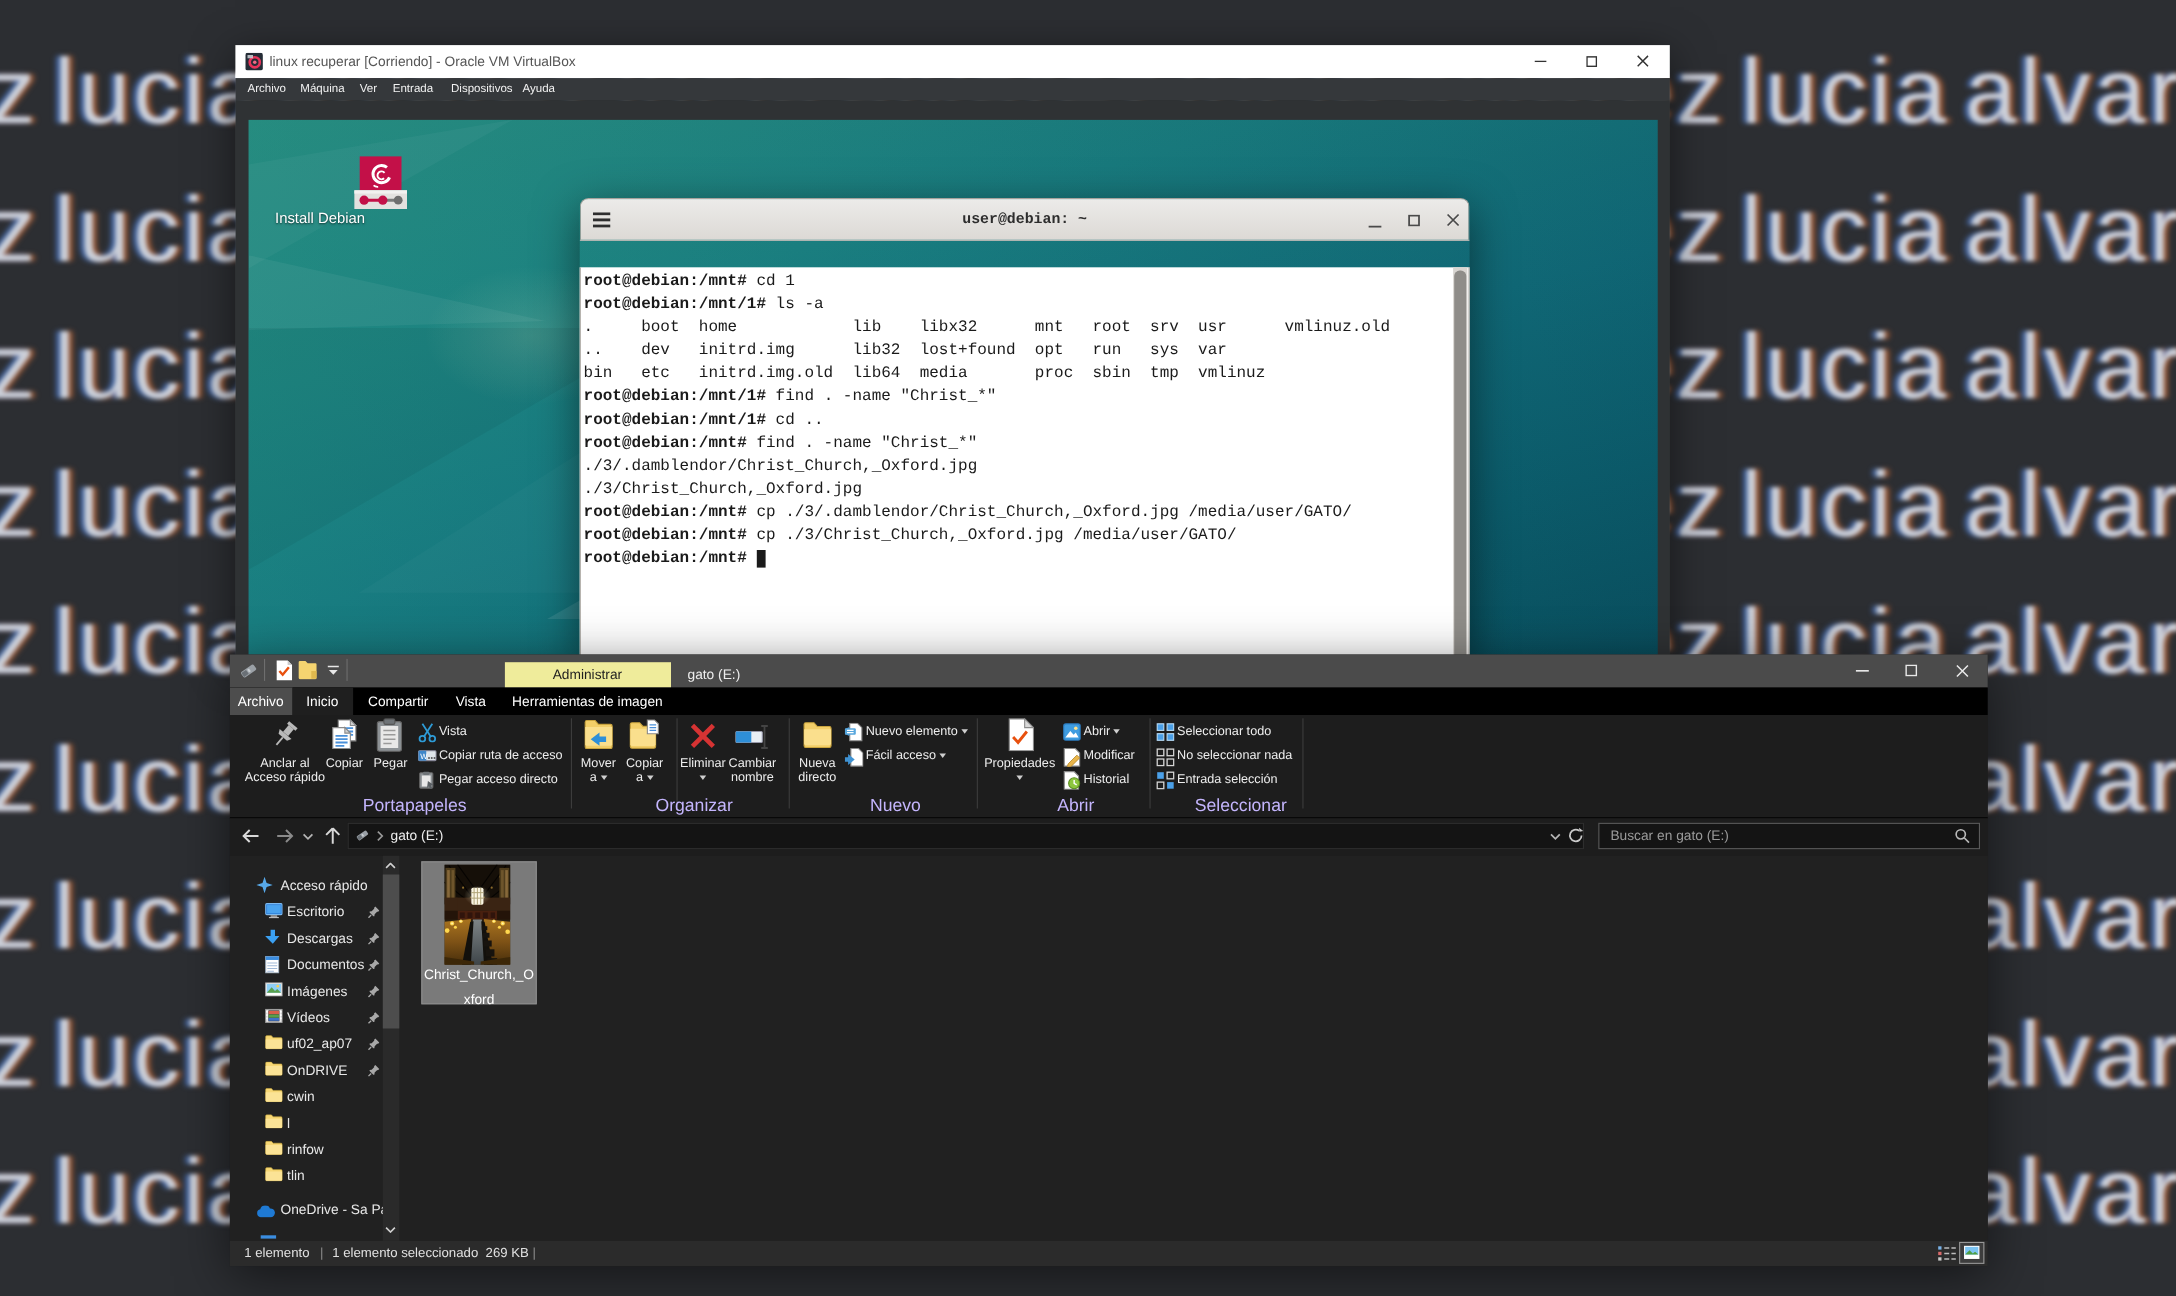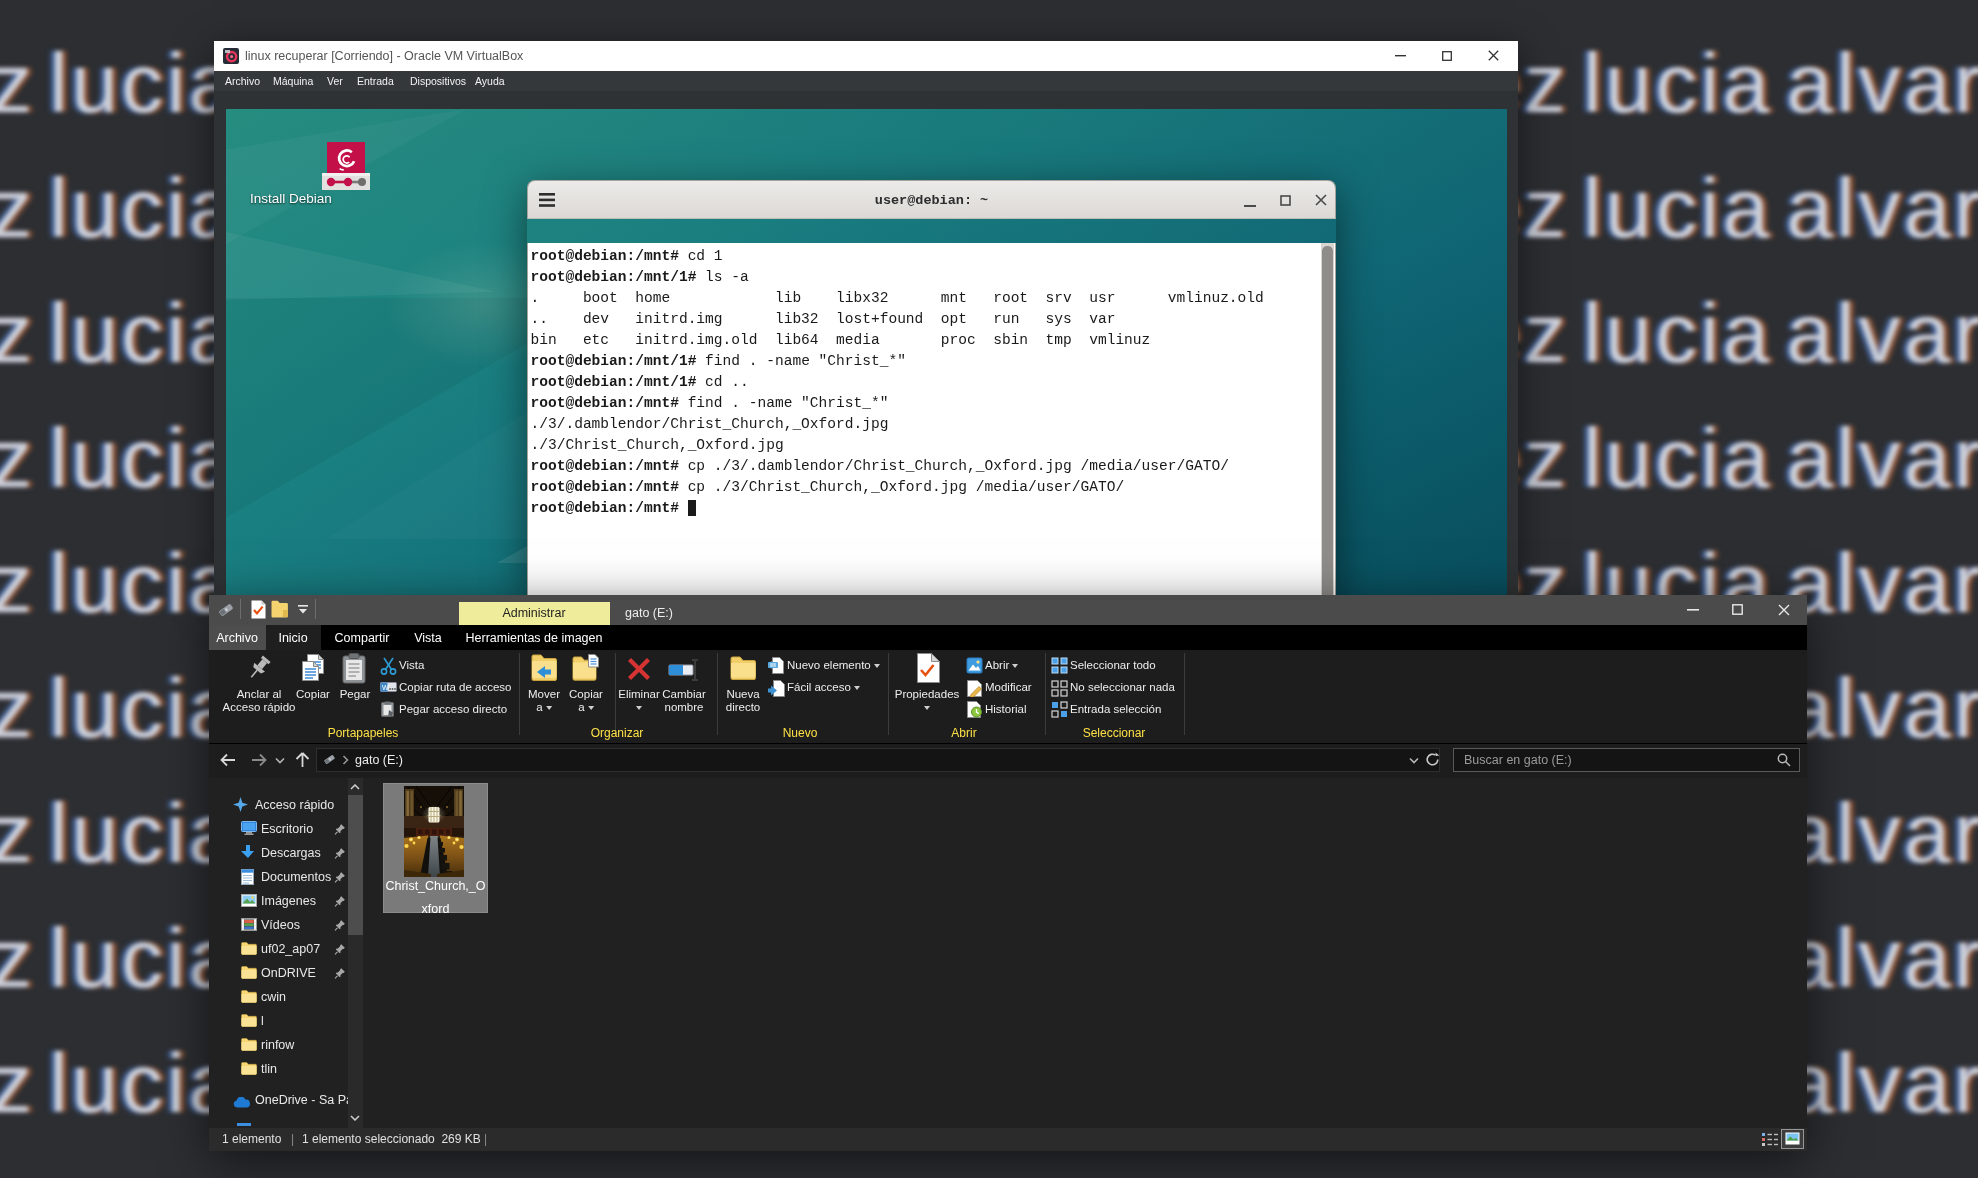--- a/index.html
+++ b/index.html
@@ -44,21 +44,21 @@
 
 #exp { position:absolute; left:209px; top:595px; width:1598px; height:556px; background:#212121; box-shadow:0 10px 45px rgba(0,0,0,0.55); }
 #exp-title { position:absolute; left:0; top:0; width:100%; height:30px; background:#4b4b4b; }
 #exp-tabs { position:absolute; left:0; top:30px; width:100%; height:25px; background:#000; }
 #exp-ribbon { position:absolute; left:0; top:55px; width:100%; height:94px; background:#1d1d1d; border-bottom:1px solid #000; }
 #exp-addr { position:absolute; left:0; top:149px; width:100%; height:34px; background:#1d1d1d; }
 #exp-content { position:absolute; left:0; top:183px; width:100%; height:350px; background:#212121; }
 #exp-status { position:absolute; left:0; top:533px; width:100%; height:23px; background:#2b2b2b; }
 .rtext { position:absolute; transform:translateY(-50%); font-size:11.5px; color:#ededed; white-space:nowrap; }
 .rtextc { position:absolute; transform:translate(-50%,-50%); font-size:11.5px; color:#ededed; white-space:nowrap; }
-.glabel { position:absolute; transform:translate(-50%,-50%); font-size:12px; color:#fde047; white-space:nowrap; }
+.glabel { position:absolute; transform:translate(-50%,-50%); font-size:16px; color:#c4b5fd; white-space:nowrap;margin-left:14px; }
 .stext { position:absolute; transform:translateY(-50%); font-size:12.5px; color:#e8e8e8; white-space:nowrap; }
 .sbold { }
 .tabt { position:absolute; top:12.5px; transform:translate(-50%,-50%); font-size:12.5px; color:#fff; white-space:nowrap; }
 .caret { display:inline-block; width:0; height:0; border-left:3.5px solid transparent; border-right:3.5px solid transparent; border-top:4px solid #cfcfcf; vertical-align:middle; }
 </style></head>
 <body>
 <div class="bgr" style="top:41px">lucia alvarez lucia alvarez lucia alvarez lucia alvarez lucia alvarez lucia alvarez </div>
 <div class="bgr" style="top:166px">lucia alvarez lucia alvarez lucia alvarez lucia alvarez lucia alvarez lucia alvarez </div>
 <div class="bgr" style="top:291px">lucia alvarez lucia alvarez lucia alvarez lucia alvarez lucia alvarez lucia alvarez </div>
 <div class="bgr" style="top:416px">lucia alvarez lucia alvarez lucia alvarez lucia alvarez lucia alvarez lucia alvarez </div>

